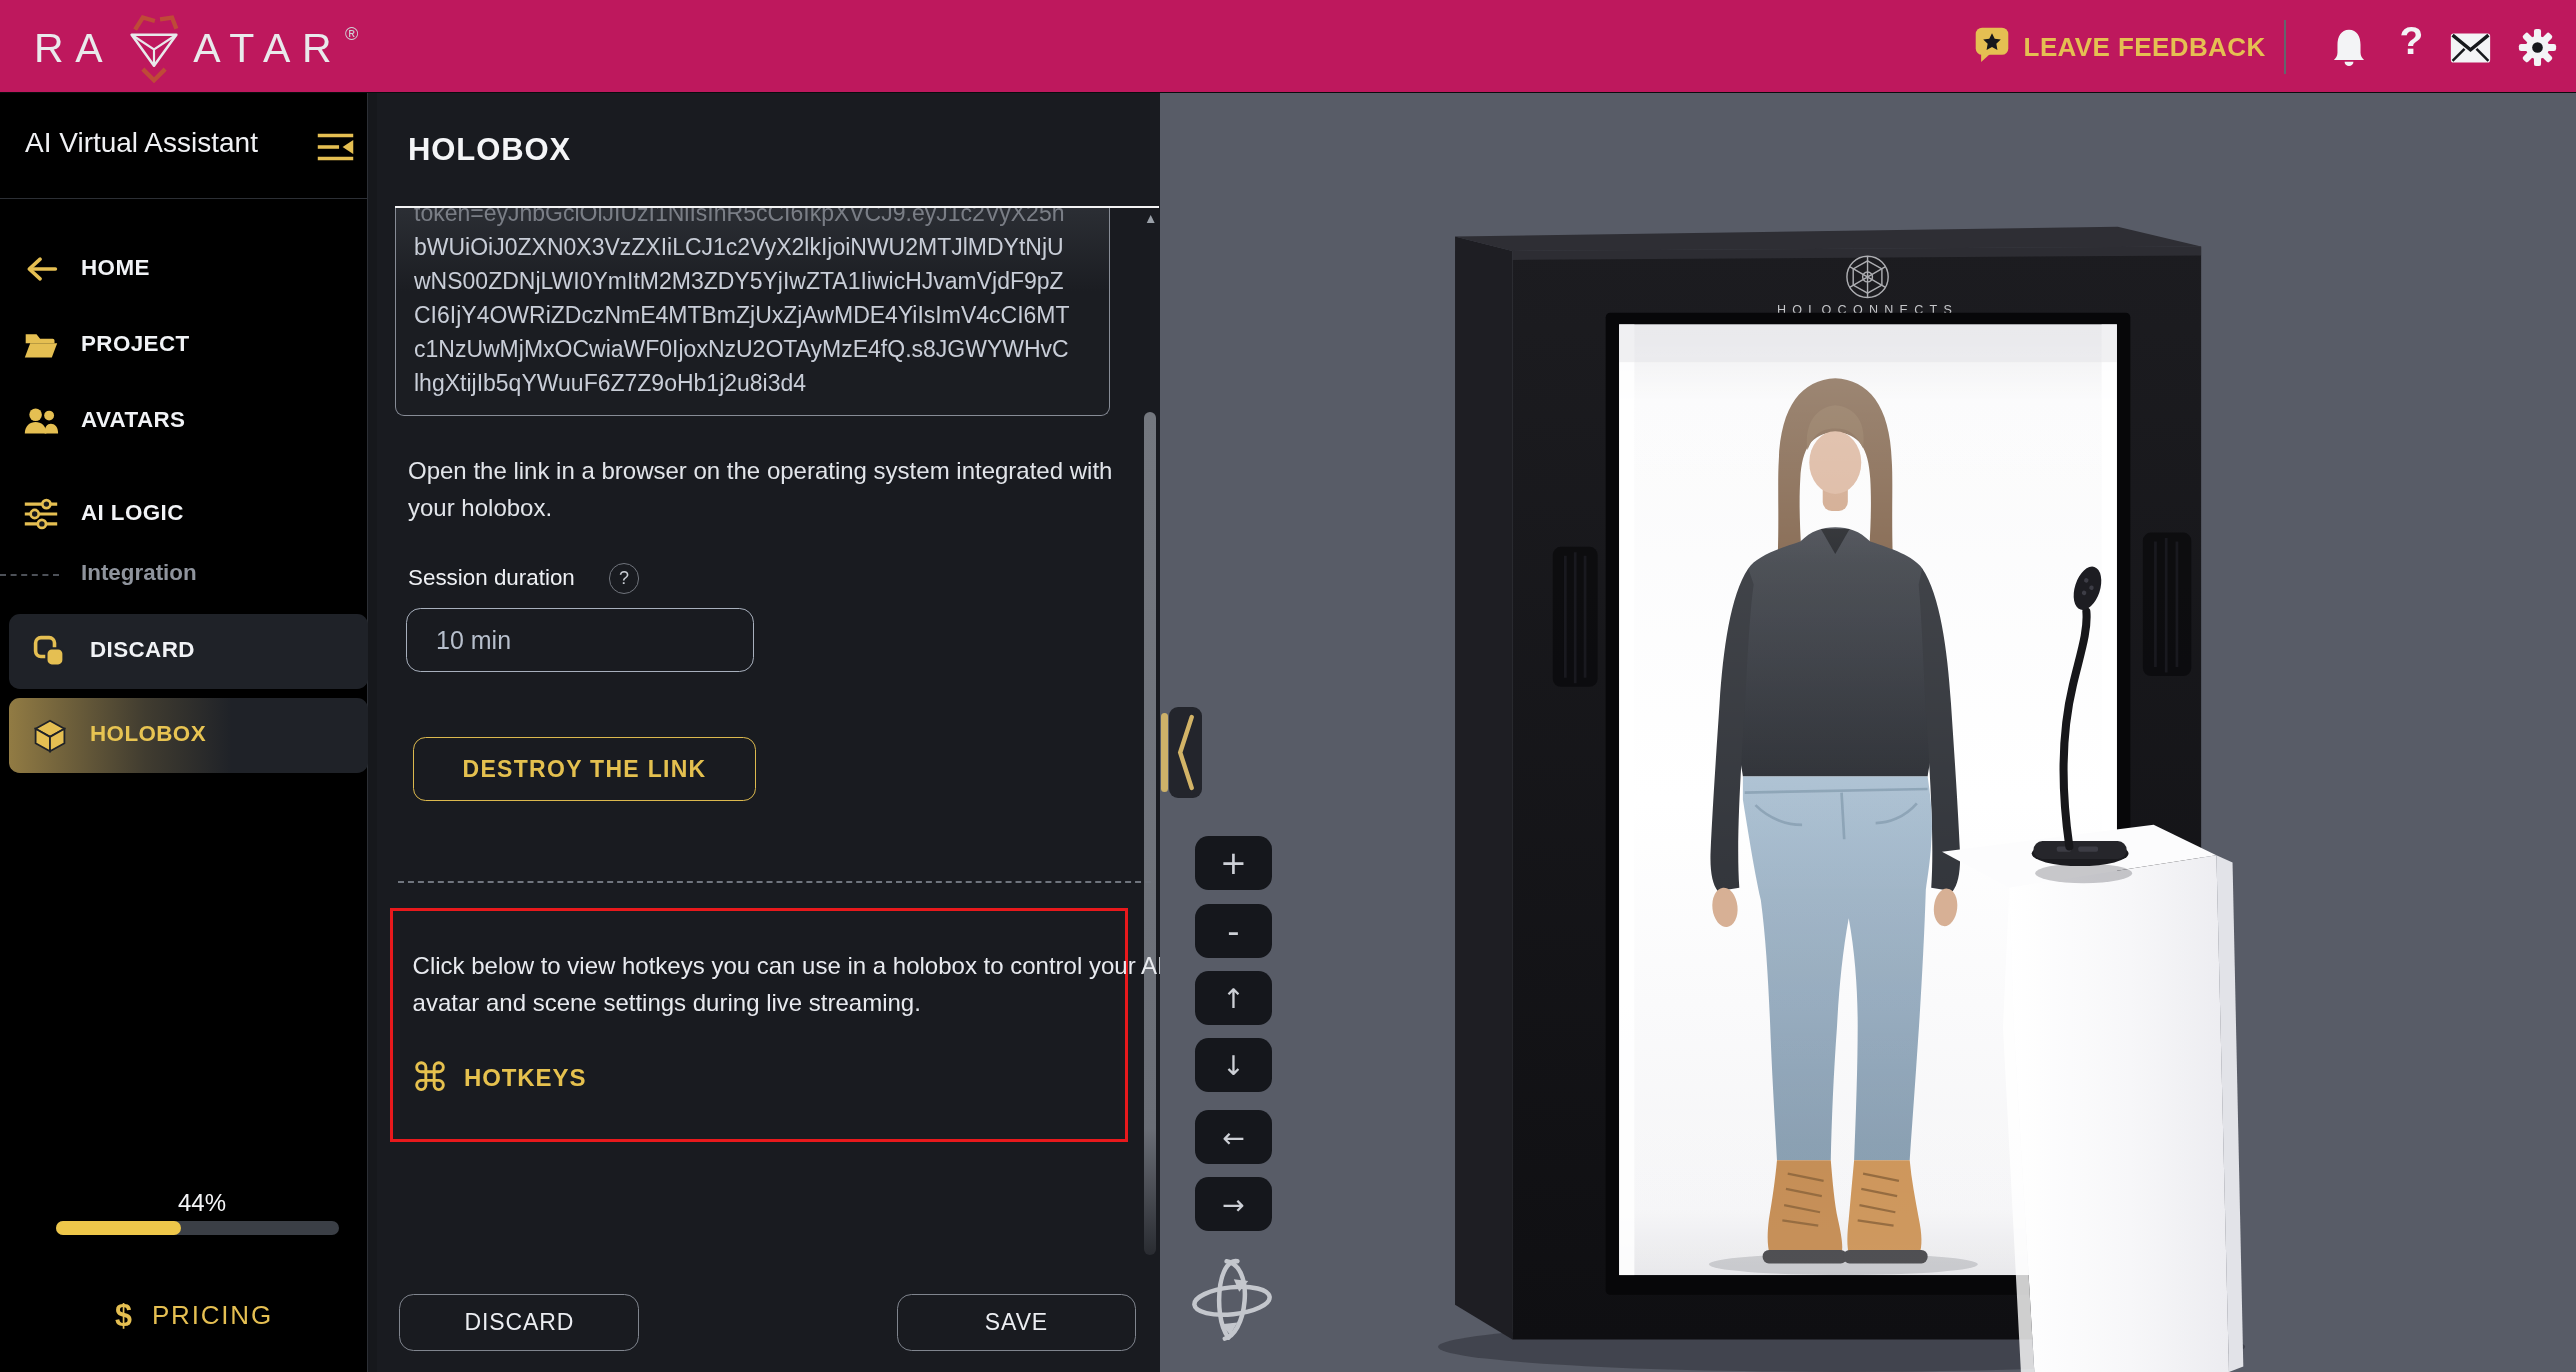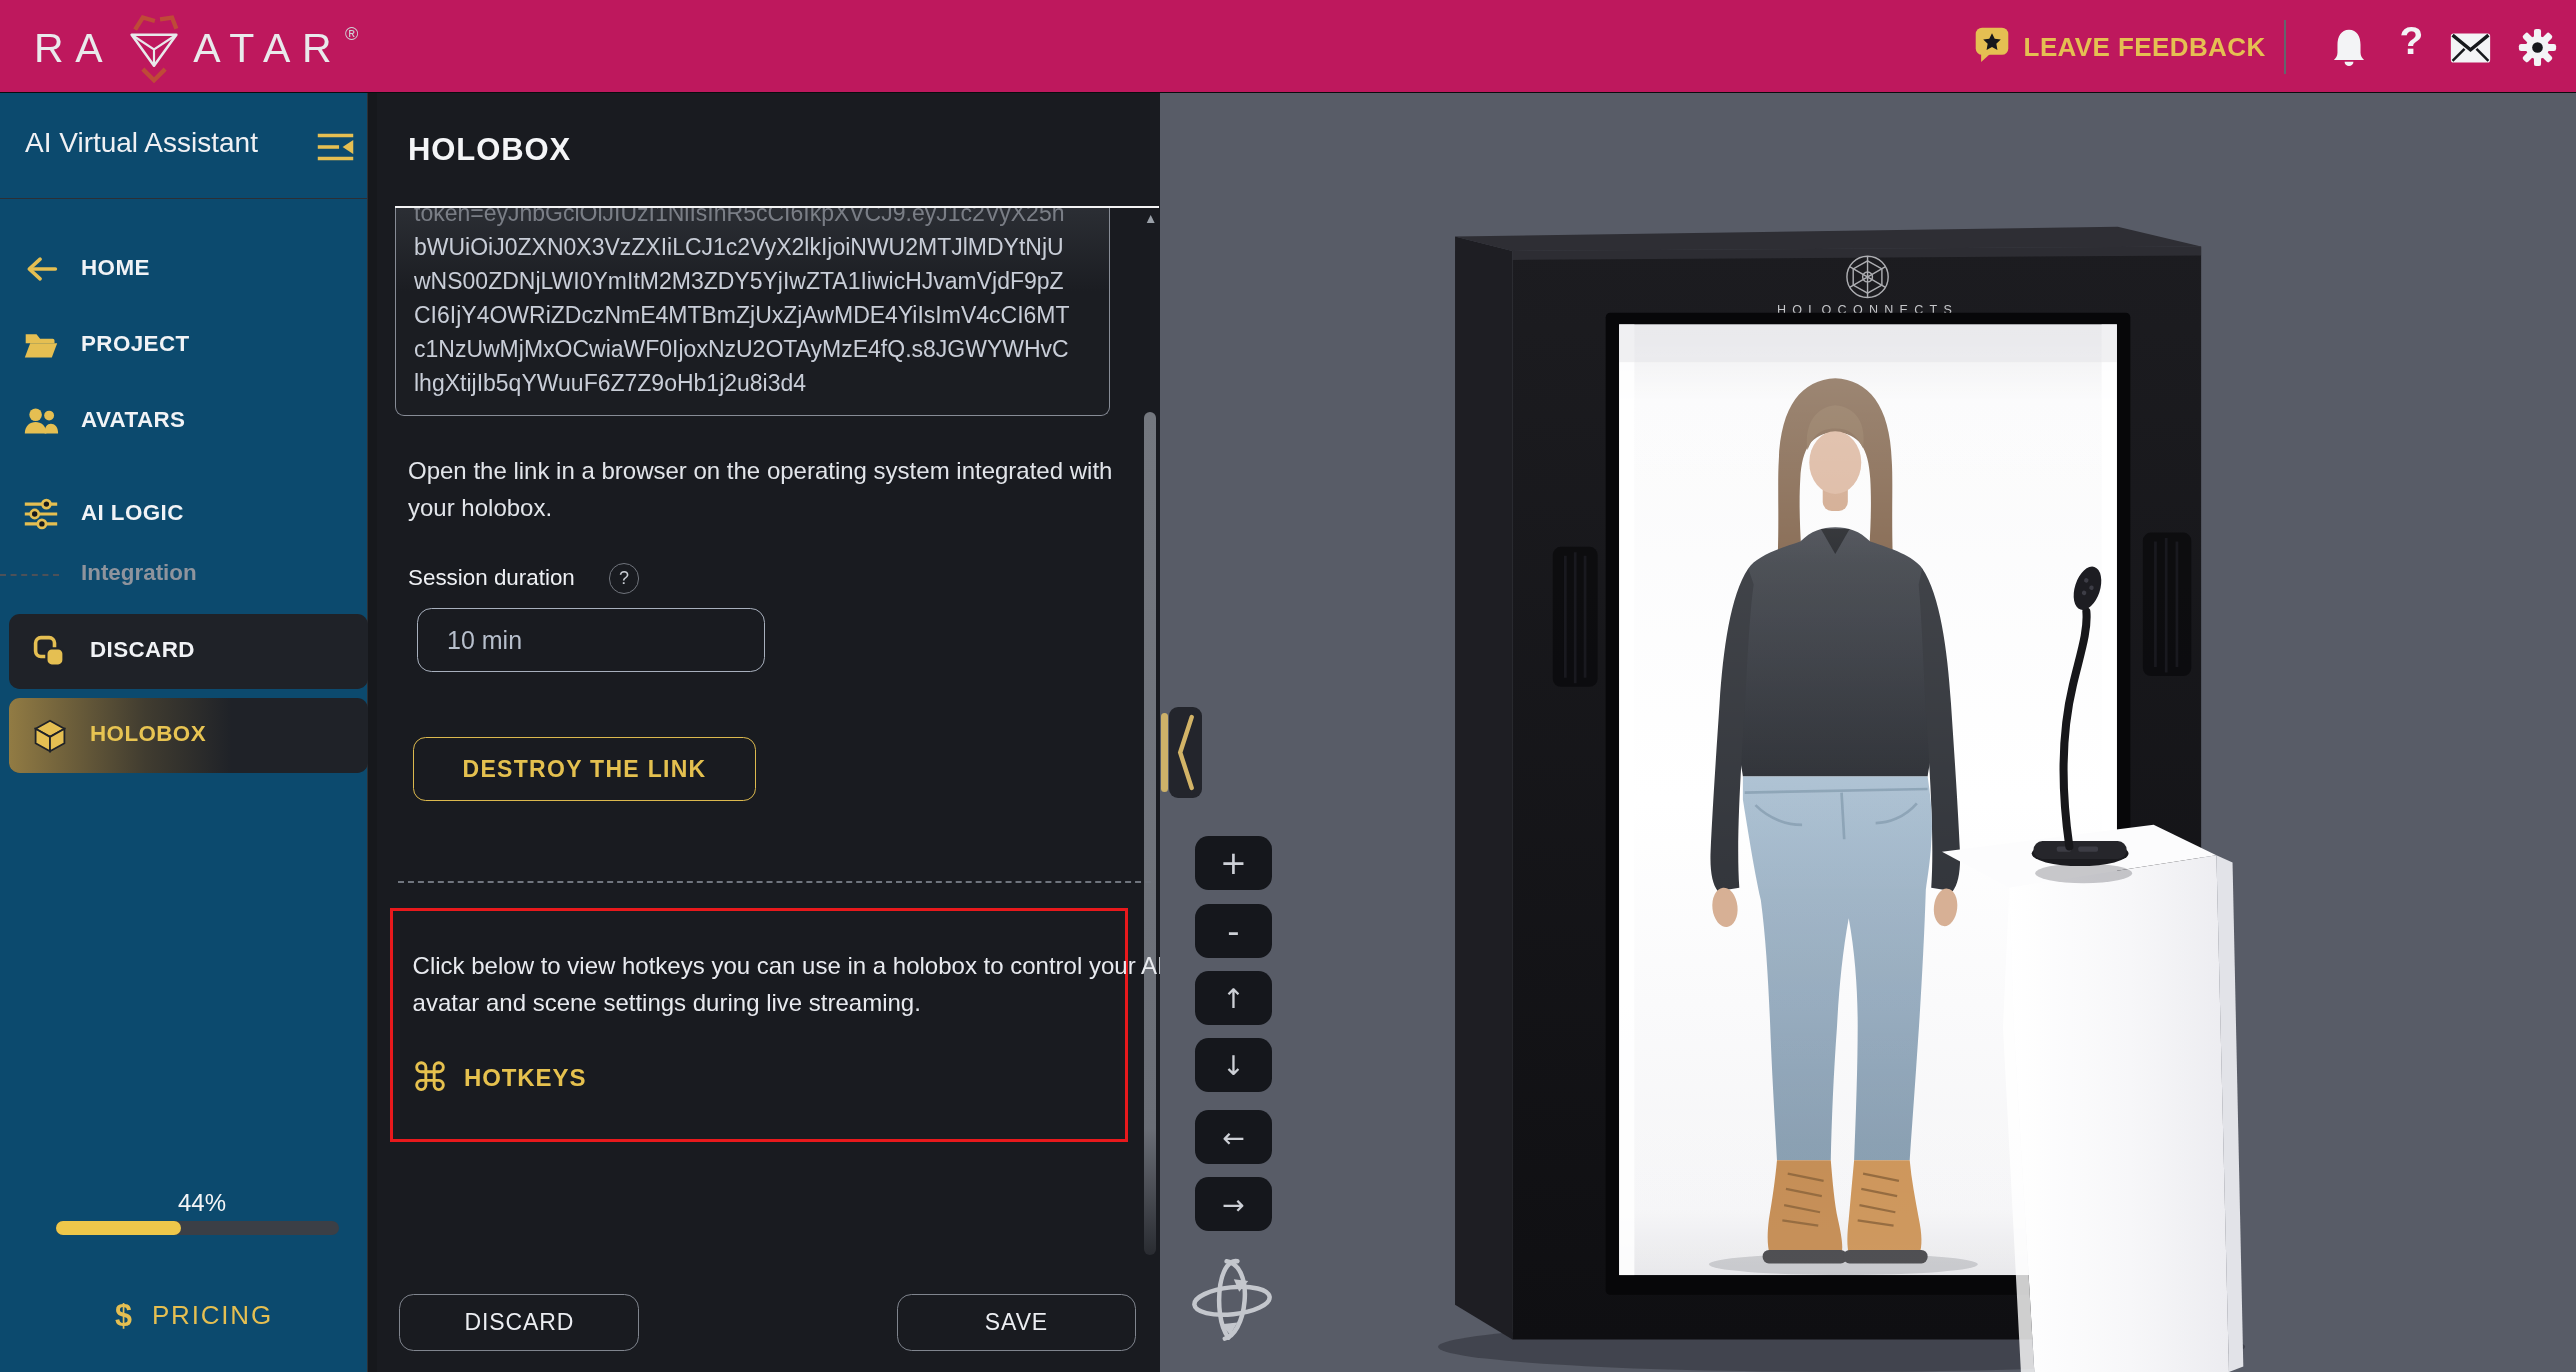--- a/index.html
+++ b/index.html
@@ -14,21 +14,21 @@
   .logo-reg { font-size:18px; color:#cfd1d5; margin-left:1.8px; transform:translateY(-14.4px); }
   #leave-feedback { position:absolute; left:1973px; top:25px; display:flex; align-items:flex-end; gap:12.6px; cursor:pointer; }
   #leave-feedback span { color:#e5bf52; font-size:26px; font-weight:bold; letter-spacing:0.4px; }
   .tb-divider { position:absolute; left:2284px; top:20px; width:1.8px; height:54px; background:#63666d; }
   .tb-icon { position:absolute; top:27px; width:41px; height:41px; display:flex; align-items:center; justify-content:center; cursor:pointer; }
   #icon-bell { left:2328px; } #icon-help { left:2391px; top:20px; }
   #icon-mail { left:2450px; } #icon-gear { left:2517px; }
   .help-glyph { font-size:39px; font-weight:800; color:#f3f4f6; }
 
   
-  #sidebar { position:absolute; left:0; top:93px; width:368px; height:1279px; background:#0c4a6e; border-right:1.8px solid #2c2f35; }
+  #sidebar { position:absolute; left:0; top:93px; width:368px; height:1279px; background:#000000; border-right:1.8px solid #2c2f35; }
   #sb-header { position:absolute; left:0; top:0; width:100%; height:106px; border-bottom:1.8px solid #2c2f35; }
   #sb-title { position:absolute; left:25px; top:34px; font-size:28px; color:#f0f1f4; }
   #sb-collapse { position:absolute; left:316px; top:36px; width:39px; height:36px; cursor:pointer; }
   .nav-item { position:absolute; left:0; width:377px; height:54px; cursor:pointer; }
   .nav-icon { position:absolute; left:23px; top:9px; width:36px; height:36px; }
   .nav-label { position:absolute; left:81px; top:12.6px; font-size:22.4px; font-weight:bold; letter-spacing:0.4px; color:#f1f3f6; }
   #nav-home { top:149px; } #nav-project { top:225px; } #nav-avatars { top:301px; } #nav-ailogic { top:394px;padding-left:12px; }
   #nav-integration { top:454px; height:54px; cursor:default; }
   #nav-integration .nav-label { color:#8f949d; font-weight:600; letter-spacing:0; }
   .int-dash { position:absolute; left:0px; top:27px; width:59px; border-top:2.7px dashed #4d5158; }
@@ -56,21 +56,21 @@
   #token-box .tl.clipped { margin-top:-11.7px; opacity:.5; }
   #scroll-up-arrow { position:absolute; left:767px; top:118px; font-size:13.5px; color:#9aa0a8; }
   #panel-scroll-thumb { position:absolute; left:767px; top:319px; width:11.7px; height:843px; border-radius:6.3px;
       background:linear-gradient(#74787f,#6a6e76 85%, rgba(106,110,118,.2)); cursor:grab; }
   .para-line { position:absolute; left:31px; font-size:24px; line-height:37px; color:#e2e5ea; white-space:nowrap; }
   #para-1 { top:359px; } #para-2 { top:396px; }
   #session-row { position:absolute; left:31px; top:470px; display:flex; align-items:center; gap:34px; }
   #session-label { font-size:22.4px; color:#eef0f4; }
   #session-help { width:30.5px; height:30.5px; border:1.8px solid #70747c; border-radius:50%; color:#c9cdd4;
       font-size:18px; display:flex; align-items:center; justify-content:center; cursor:pointer; }
-  #session-input { position:absolute; left:40px; top:515px; width:348px; height:64px; border:1.8px solid #a8b0bd;
+  #session-input { position:absolute; left:29px; top:515px; width:348px; height:64px; border:1.8px solid #a8b0bd;
       border-radius:14.4px; background:transparent; color:#b7bfcc; font-size:25px; padding-left:29px;
       font-family:"Liberation Sans","DejaVu Sans",sans-serif; }
   #destroy-btn { position:absolute; left:36px; top:644px; width:343px; height:64px; border:1.8px solid #dcb94e;
       border-radius:12.6px; background:transparent; color:#e4c04f; font-size:23px; font-weight:bold;
       letter-spacing:1.3px; cursor:pointer; font-family:inherit; }
   #dashed-divider { position:absolute; left:20.6px; top:788px; width:753px; border-top:2.7px dashed #70757e; }
   #hotkeys-box { position:absolute; left:12.6px; top:815px; width:738px; height:234px; border:3.6px solid #e8191c; }
   .hk-line { position:absolute; left:20px; font-size:24px; line-height:37px; color:#e8eaef; white-space:nowrap; }
   #hk-line1 { top:36px; } #hk-line2 { top:73px; }
   #hotkeys-link { position:absolute; left:18px; top:144px; display:flex; align-items:center; gap:14.4px; cursor:pointer; }

